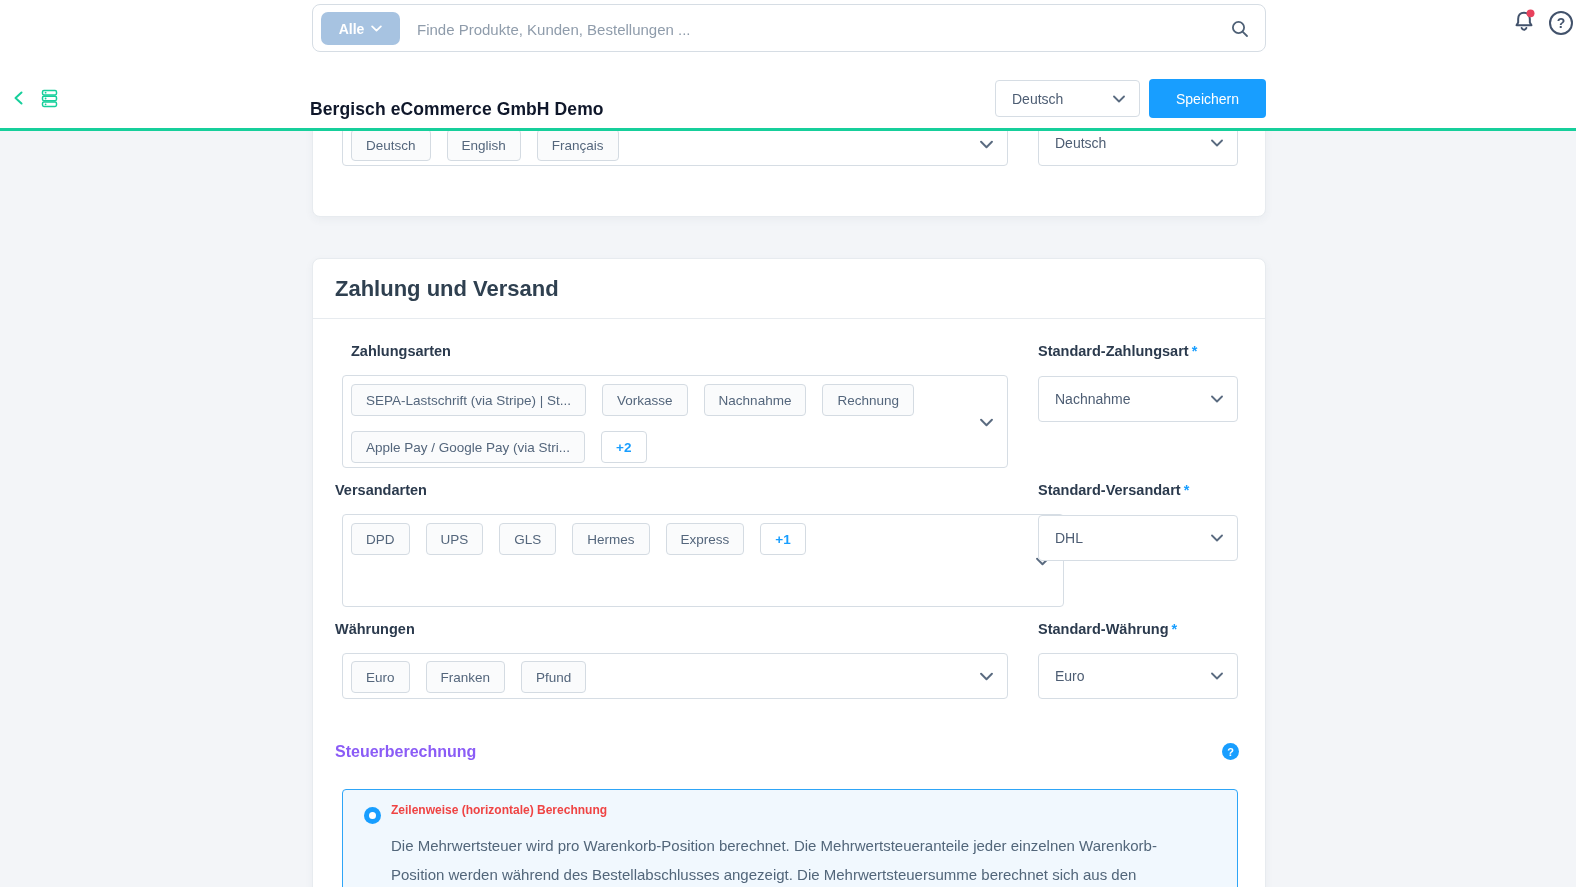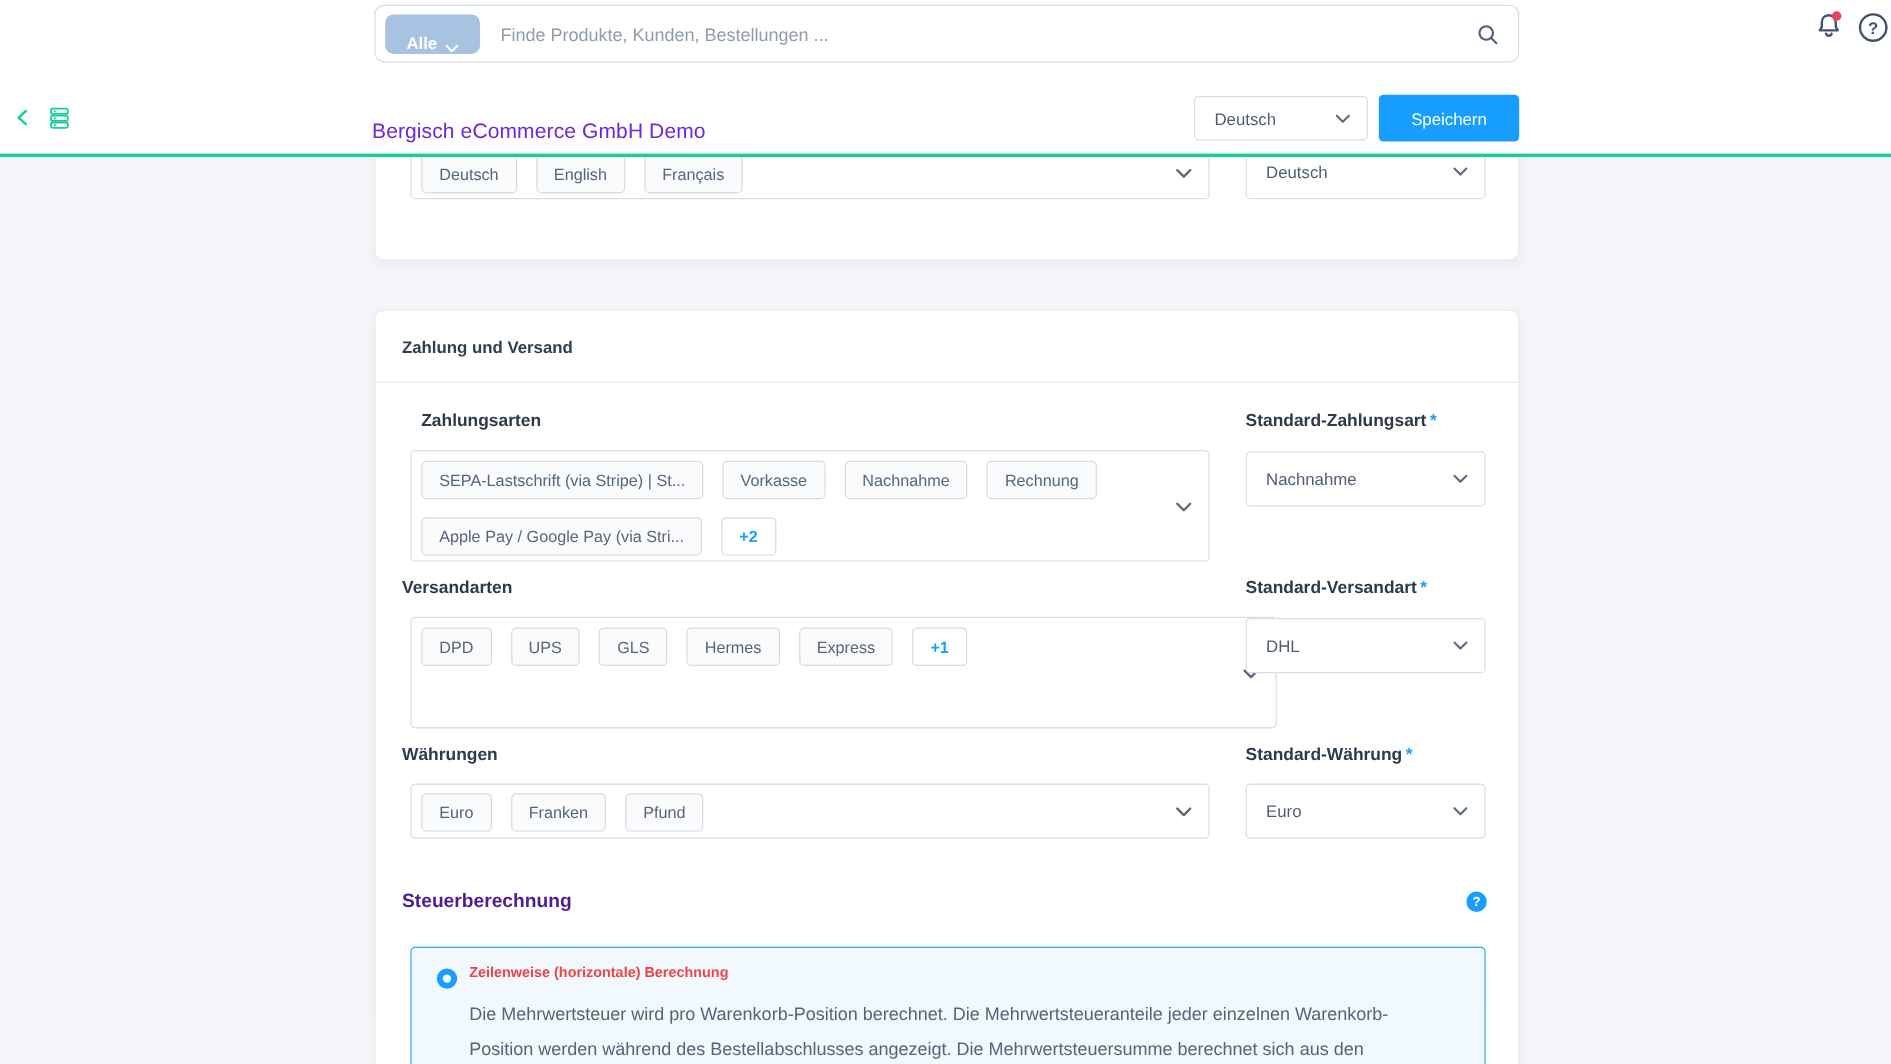--- a/index.html
+++ b/index.html
@@ -6,33 +6,33 @@
   body{
     width:1576px;height:887px;overflow:hidden;position:relative;
     font-family:"Liberation Sans",sans-serif;background:#f3f5f8;color:#2b3a4d;
   }
 
   
   .topbar{position:absolute;left:0;top:0;width:1576px;height:68px;background:#fff;border-bottom:1px solid #eceff2}
   .search-box{position:absolute;left:312px;top:4px;width:954px;height:48px;background:#fff;
     border:1px solid #d6dde4;border-radius:8px;box-sizing:border-box;display:flex;align-items:center}
   .scope-btn{position:absolute;left:8px;top:7px;height:33px;width:79px;background:#a7c3e1;border:none;
-    border-radius:7px;color:#fff;font-weight:700;font-size:14px;display:flex;align-items:flex-end;justify-content:center;gap:7px;cursor:pointer;font-family:inherit}
+    border-radius:7px;color:#fff;font-weight:700;font-size:14px;display:flex;align-items:center;justify-content:center;gap:7px;cursor:pointer;font-family:inherit}
   .search-input{position:absolute;left:102px;top:1px;height:44px;width:1090px;border:none;outline:none;
     font-size:15px;color:#c2410c;font-family:inherit;background:transparent}
   .search-input::placeholder{color:#8f9cab;opacity:1}
   .search-mag{position:absolute;right:16px;top:15px}
   .icon-btn{position:absolute;cursor:pointer;background:none;border:none;padding:0}
   .help-circle{width:24px;height:24px;border:2px solid #42526b;border-radius:50%;box-sizing:border-box;
     display:flex;align-items:center;justify-content:center;font-size:14px;font-weight:700;color:#42526b}
 
   
   .smartbar{position:absolute;left:0;top:68px;width:1576px;height:60px;background:#fff;border-bottom:3px solid #16cf9b}
   .page-title{position:absolute;left:310px;top:0;height:60px;display:flex;align-items:center;
-    font-size:17.5px;font-weight:400;color:#6d28d9;letter-spacing:.1px}
+    font-size:17.5px;font-weight:700;color:#0f172a;letter-spacing:.1px}
   .select{box-sizing:border-box;background:#fff;border:1px solid #d6dde4;border-radius:4px;
     display:flex;align-items:center;justify-content:space-between;padding:0 14px 0 16px;
     font-size:14px;color:#4d5d73;cursor:pointer}
   .lang-select{position:absolute;left:995px;top:12px;width:145px;height:37px}
   .save-btn{position:absolute;left:1149px;top:11px;width:117px;height:39px;background:#189eff;border:none;
     border-radius:4px;color:#fff;font-size:14px;font-weight:400;cursor:pointer;font-family:inherit}
 
   
   .content{position:absolute;left:0;top:131px;width:1576px;height:756px;overflow:hidden;background:#f3f5f8}
   .card{position:absolute;left:312px;width:954px;background:#fff;border-radius:8px;
@@ -46,23 +46,23 @@
     border-radius:4px;font-size:13.5px;color:#54667c;white-space:nowrap}
   .tag.accent{color:#189eff;font-weight:700;background:#fff}
   .ms-chev{position:absolute;right:14px;top:50%;margin-top:-4px}
 
   .field-label{position:absolute;font-size:14.5px;font-weight:700;color:#2b3a4d}
   .req{color:#189eff;font-weight:700;margin-left:3px}
   .side-select{position:absolute;width:200px;height:46px}
 
   .card-header{position:absolute;left:0;top:0;width:100%;height:60px;border-bottom:1px solid #e7ebef;box-sizing:border-box}
   .card-title{position:absolute;left:22px;top:0;height:60px;display:flex;align-items:center;
-    font-size:14px;font-weight:700;color:#2f4050}
-
-  .section-heading{position:absolute;left:22px;font-size:16px;font-weight:700;color:#4c1d95}
+    font-size:22px;font-weight:700;color:#2f4050}
+
+  .section-heading{position:absolute;left:22px;font-size:16px;font-weight:700;color:#8b5cf6}
   .help-filled{position:absolute;width:17px;height:17px;border-radius:50%;background:#189eff;color:#fff;
     display:flex;align-items:center;justify-content:center;font-size:11px;font-weight:700;cursor:pointer}
 
   .tax-option{position:absolute;left:29px;top:530px;width:896px;height:240px;box-sizing:border-box;
     background:#f1f8fe;border:1px solid #2ea5f7;border-radius:4px}
   .radio{position:absolute;left:21px;top:17px;width:17px;height:17px;border-radius:50%;background:#189eff;
     display:flex;align-items:center;justify-content:center;cursor:pointer}
   .radio .dot{width:7px;height:7px;border-radius:50%;background:#fff}
   .option-title{position:absolute;left:48px;top:13px;font-size:12px;font-weight:700;color:#ef4444}
   .option-desc{position:absolute;left:48px;top:41px;width:792px;font-size:15px;line-height:29px;color:#52667a}

